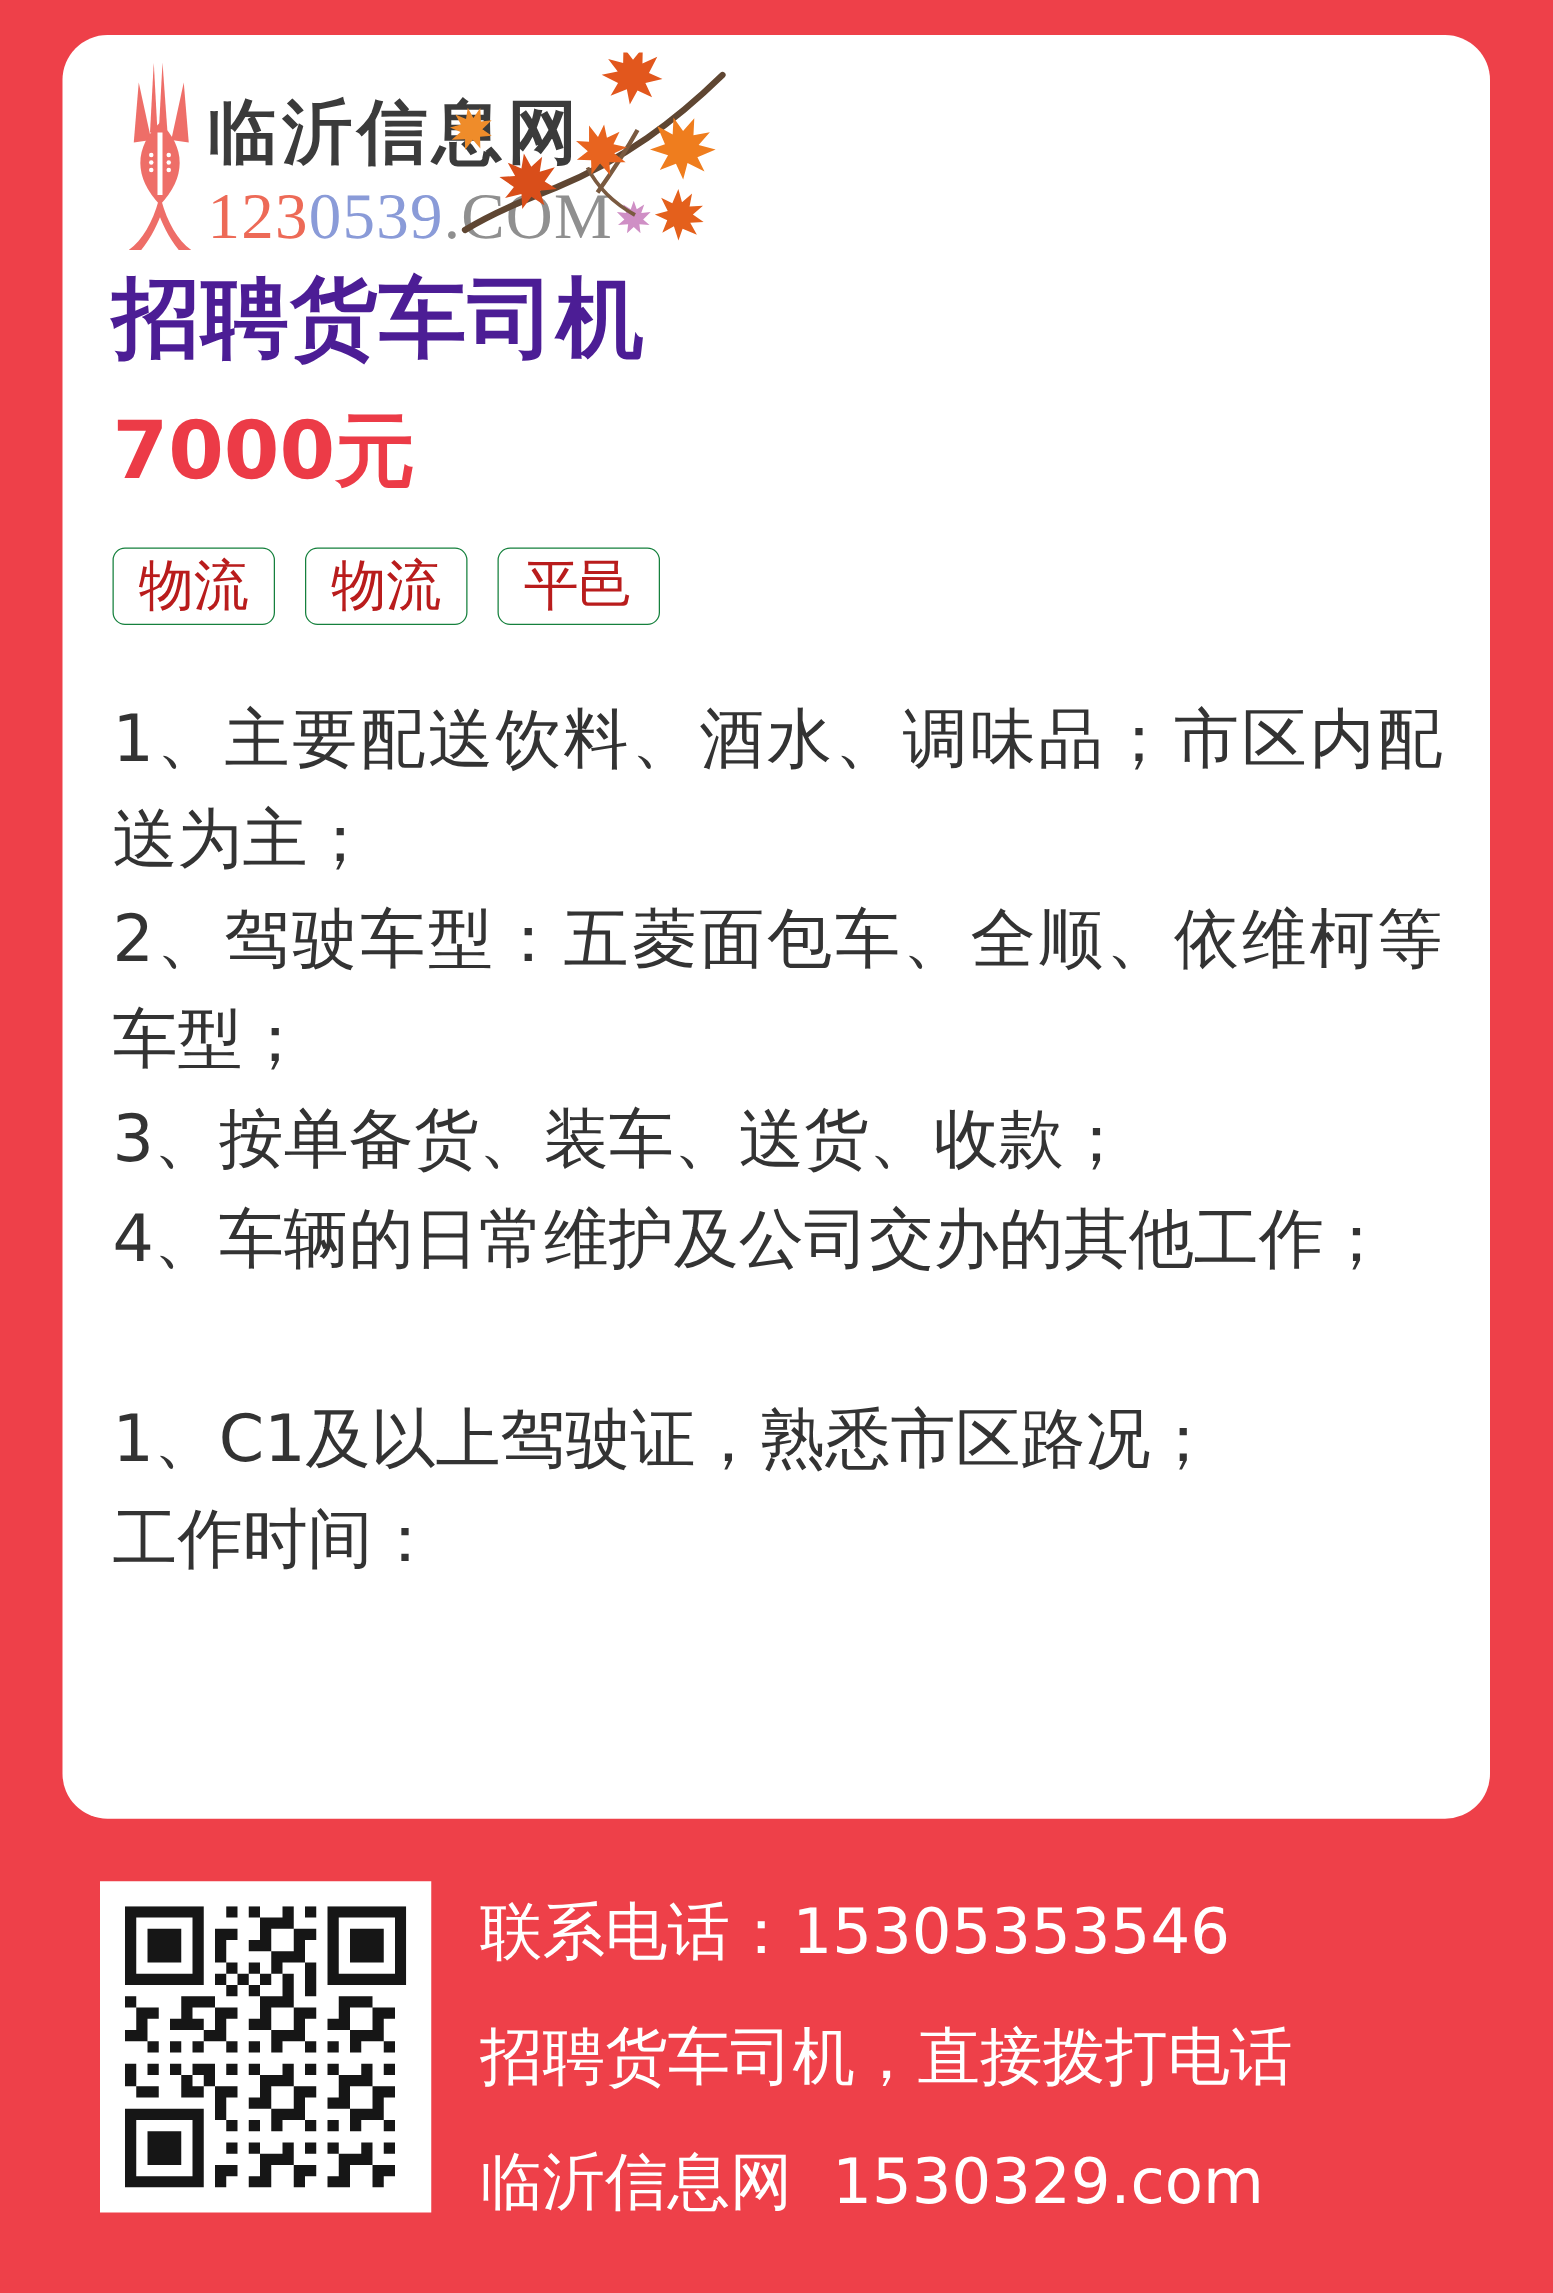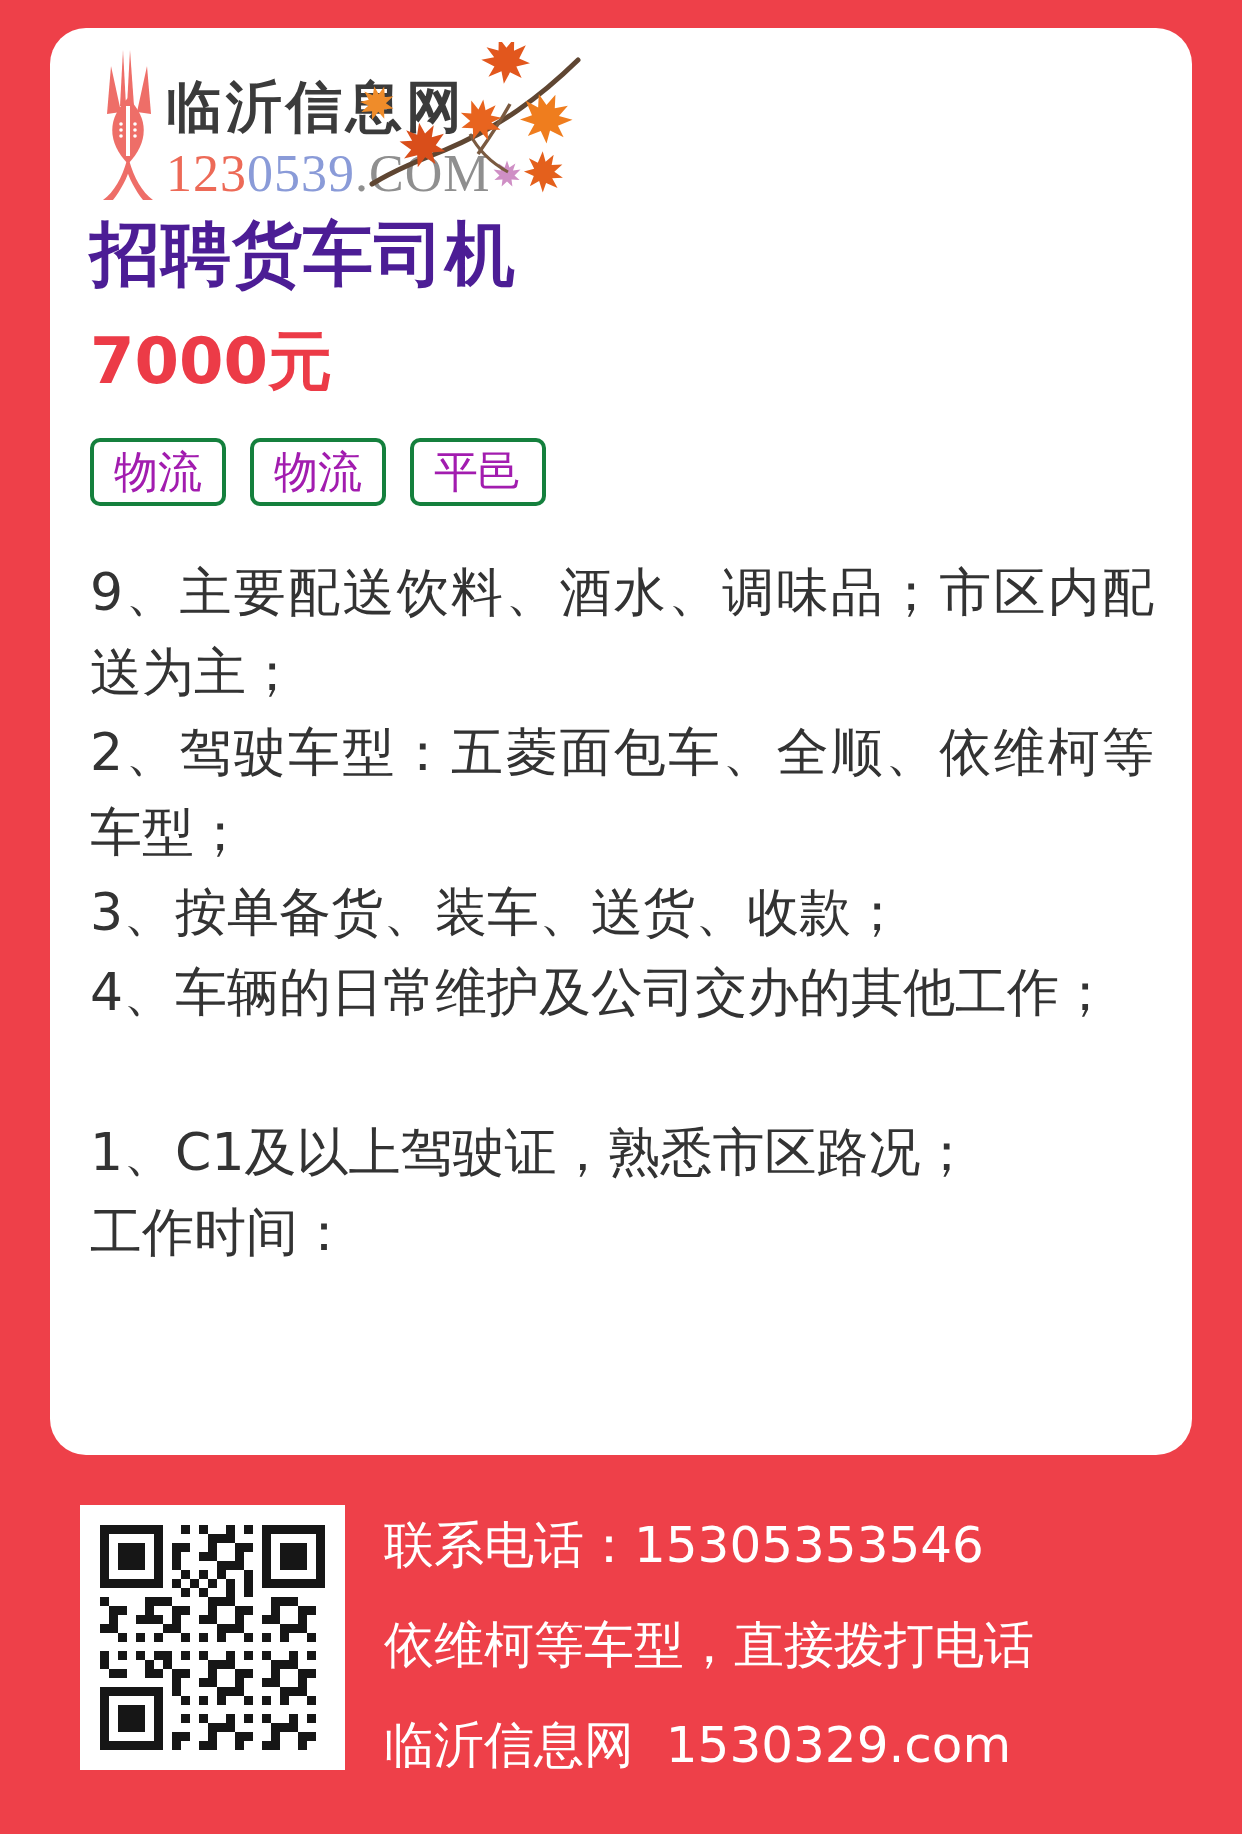--- a/index.html
+++ b/index.html
@@ -19,21 +19,21 @@
   .d-com{color:#8f8f8f;}
   .mini-leaf{width:30px;height:30px;margin-left:2px;}
   .maple{position:absolute;left:300px;top:14px;width:235px;height:170px;}
 
   .job-title{position:absolute;left:40px;top:176px;font-size:70px;color:#4c1d95;
              font-weight:700;letter-spacing:1px;line-height:100px;}
   .salary{position:absolute;left:40px;top:288px;font-size:64px;color:#ec3b47;
           font-weight:700;line-height:90px;}
 
   .tags{position:absolute;left:40px;top:410px;display:flex;gap:24px;}
-  .tag{border:4px solid #15803d;border-radius:10px;color:#a21caf;
+  .tag{border:1px solid #15803d;border-radius:10px;color:#b91c1c;
        font-size:44px;line-height:52px;padding:4px 20px;}
 
   .desc{position:absolute;left:40px;top:524px;width:1064px;color:#333333;
         font-size:52px;line-height:80px;text-align:justify;}
   .desc p{margin:0;min-height:80px;}
 
   
   .qr-wrap{position:absolute;left:80px;top:1505px;width:265px;height:265px;background:#ffffff;}
   .qr-wrap svg{position:absolute;left:20px;top:20px;width:225px;height:225px;}
   .footer-text{position:absolute;left:384px;top:1495px;color:#ffffff;}
@@ -97,36 +97,36 @@
     <div class="job-title">招聘货车司机</div>
     <div class="salary">7000元</div>
 
     <div class="tags">
       <span class="tag">物流</span>
       <span class="tag">物流</span>
       <span class="tag">平邑</span>
     </div>
 
     <div class="desc">
-      <p>9、主要配送饮料、酒水、调味品；市区内配送为主；</p>
+      <p>1、主要配送饮料、酒水、调味品；市区内配送为主；</p>
       <p>2、驾驶车型：五菱面包车、全顺、依维柯等车型；</p>
       <p>3、按单备货、装车、送货、收款；</p>
       <p>4、车辆的日常维护及公司交办的其他工作；</p>
       <p></p>
       <p>1、C1及以上驾驶证，熟悉市区路况；</p>
       <p>工作时间：</p>
     </div>
   </div>
 
   <div class="qr-wrap">
     <svg viewBox="0 0 225 225">
       <rect width="225" height="225" fill="#ffffff"></rect>
       <path id="qr-grid" fill="#161616" d="M0 0h9v9h-9zM9 0h9v9h-9zM18 0h9v9h-9zM27 0h9v9h-9zM36 0h9v9h-9zM45 0h9v9h-9zM54 0h9v9h-9zM81 0h9v9h-9zM99 0h9v9h-9zM126 0h9v9h-9zM144 0h9v9h-9zM162 0h9v9h-9zM171 0h9v9h-9zM180 0h9v9h-9zM189 0h9v9h-9zM198 0h9v9h-9zM207 0h9v9h-9zM216 0h9v9h-9zM0 9h9v9h-9zM54 9h9v9h-9zM108 9h9v9h-9zM117 9h9v9h-9zM126 9h9v9h-9zM162 9h9v9h-9zM216 9h9v9h-9zM0 18h9v9h-9zM18 18h9v9h-9zM27 18h9v9h-9zM36 18h9v9h-9zM54 18h9v9h-9zM72 18h9v9h-9zM81 18h9v9h-9zM108 18h9v9h-9zM135 18h9v9h-9zM144 18h9v9h-9zM162 18h9v9h-9zM180 18h9v9h-9zM189 18h9v9h-9zM198 18h9v9h-9zM216 18h9v9h-9zM0 27h9v9h-9zM18 27h9v9h-9zM27 27h9v9h-9zM36 27h9v9h-9zM54 27h9v9h-9zM72 27h9v9h-9zM99 27h9v9h-9zM108 27h9v9h-9zM135 27h9v9h-9zM162 27h9v9h-9zM180 27h9v9h-9zM189 27h9v9h-9zM198 27h9v9h-9zM216 27h9v9h-9zM0 36h9v9h-9zM18 36h9v9h-9zM27 36h9v9h-9zM36 36h9v9h-9zM54 36h9v9h-9zM72 36h9v9h-9zM117 36h9v9h-9zM126 36h9v9h-9zM135 36h9v9h-9zM162 36h9v9h-9zM180 36h9v9h-9zM189 36h9v9h-9zM198 36h9v9h-9zM216 36h9v9h-9zM0 45h9v9h-9zM54 45h9v9h-9zM81 45h9v9h-9zM99 45h9v9h-9zM117 45h9v9h-9zM144 45h9v9h-9zM162 45h9v9h-9zM216 45h9v9h-9zM0 54h9v9h-9zM9 54h9v9h-9zM18 54h9v9h-9zM27 54h9v9h-9zM36 54h9v9h-9zM45 54h9v9h-9zM54 54h9v9h-9zM72 54h9v9h-9zM90 54h9v9h-9zM108 54h9v9h-9zM126 54h9v9h-9zM144 54h9v9h-9zM162 54h9v9h-9zM171 54h9v9h-9zM180 54h9v9h-9zM189 54h9v9h-9zM198 54h9v9h-9zM207 54h9v9h-9zM216 54h9v9h-9zM81 63h9v9h-9zM99 63h9v9h-9zM126 63h9v9h-9zM144 63h9v9h-9zM0 72h9v9h-9zM45 72h9v9h-9zM54 72h9v9h-9zM63 72h9v9h-9zM108 72h9v9h-9zM117 72h9v9h-9zM126 72h9v9h-9zM171 72h9v9h-9zM180 72h9v9h-9zM189 72h9v9h-9zM9 81h9v9h-9zM18 81h9v9h-9zM45 81h9v9h-9zM72 81h9v9h-9zM81 81h9v9h-9zM108 81h9v9h-9zM135 81h9v9h-9zM144 81h9v9h-9zM171 81h9v9h-9zM198 81h9v9h-9zM207 81h9v9h-9zM9 90h9v9h-9zM36 90h9v9h-9zM45 90h9v9h-9zM54 90h9v9h-9zM72 90h9v9h-9zM99 90h9v9h-9zM108 90h9v9h-9zM135 90h9v9h-9zM162 90h9v9h-9zM171 90h9v9h-9zM198 90h9v9h-9zM0 99h9v9h-9zM9 99h9v9h-9zM63 99h9v9h-9zM72 99h9v9h-9zM117 99h9v9h-9zM126 99h9v9h-9zM135 99h9v9h-9zM180 99h9v9h-9zM189 99h9v9h-9zM198 99h9v9h-9zM18 108h9v9h-9zM36 108h9v9h-9zM54 108h9v9h-9zM81 108h9v9h-9zM99 108h9v9h-9zM117 108h9v9h-9zM144 108h9v9h-9zM162 108h9v9h-9zM180 108h9v9h-9zM207 108h9v9h-9zM0 126h9v9h-9zM18 126h9v9h-9zM36 126h9v9h-9zM54 126h9v9h-9zM63 126h9v9h-9zM81 126h9v9h-9zM99 126h9v9h-9zM126 126h9v9h-9zM144 126h9v9h-9zM162 126h9v9h-9zM189 126h9v9h-9zM207 126h9v9h-9zM0 135h9v9h-9zM45 135h9v9h-9zM63 135h9v9h-9zM108 135h9v9h-9zM117 135h9v9h-9zM126 135h9v9h-9zM171 135h9v9h-9zM180 135h9v9h-9zM189 135h9v9h-9zM9 144h9v9h-9zM18 144h9v9h-9zM45 144h9v9h-9zM54 144h9v9h-9zM72 144h9v9h-9zM81 144h9v9h-9zM108 144h9v9h-9zM135 144h9v9h-9zM144 144h9v9h-9zM171 144h9v9h-9zM198 144h9v9h-9zM207 144h9v9h-9zM72 153h9v9h-9zM99 153h9v9h-9zM108 153h9v9h-9zM135 153h9v9h-9zM162 153h9v9h-9zM171 153h9v9h-9zM198 153h9v9h-9zM0 162h9v9h-9zM9 162h9v9h-9zM18 162h9v9h-9zM27 162h9v9h-9zM36 162h9v9h-9zM45 162h9v9h-9zM54 162h9v9h-9zM72 162h9v9h-9zM117 162h9v9h-9zM126 162h9v9h-9zM135 162h9v9h-9zM180 162h9v9h-9zM189 162h9v9h-9zM198 162h9v9h-9zM0 171h9v9h-9zM54 171h9v9h-9zM81 171h9v9h-9zM99 171h9v9h-9zM117 171h9v9h-9zM144 171h9v9h-9zM162 171h9v9h-9zM180 171h9v9h-9zM207 171h9v9h-9zM0 180h9v9h-9zM18 180h9v9h-9zM27 180h9v9h-9zM36 180h9v9h-9zM54 180h9v9h-9zM0 189h9v9h-9zM18 189h9v9h-9zM27 189h9v9h-9zM36 189h9v9h-9zM54 189h9v9h-9zM81 189h9v9h-9zM99 189h9v9h-9zM126 189h9v9h-9zM144 189h9v9h-9zM162 189h9v9h-9zM189 189h9v9h-9zM207 189h9v9h-9zM0 198h9v9h-9zM18 198h9v9h-9zM27 198h9v9h-9zM36 198h9v9h-9zM54 198h9v9h-9zM108 198h9v9h-9zM117 198h9v9h-9zM126 198h9v9h-9zM171 198h9v9h-9zM180 198h9v9h-9zM189 198h9v9h-9zM0 207h9v9h-9zM54 207h9v9h-9zM72 207h9v9h-9zM81 207h9v9h-9zM108 207h9v9h-9zM135 207h9v9h-9zM144 207h9v9h-9zM171 207h9v9h-9zM198 207h9v9h-9zM207 207h9v9h-9zM0 216h9v9h-9zM9 216h9v9h-9zM18 216h9v9h-9zM27 216h9v9h-9zM36 216h9v9h-9zM45 216h9v9h-9zM54 216h9v9h-9zM72 216h9v9h-9zM99 216h9v9h-9zM108 216h9v9h-9zM135 216h9v9h-9zM162 216h9v9h-9zM171 216h9v9h-9zM198 216h9v9h-9z"></path>
     </svg>
   </div>
 
   <div class="footer-text">
     <div class="f-line">联系电话：15305353546</div>
-    <div class="f-line">依维柯等车型，直接拨打电话</div>
+    <div class="f-line">招聘货车司机，直接拨打电话</div>
     <div class="f-line">临沂信息网  1530329.com</div>
   </div>
 
 </div>
 
 </body></html>

